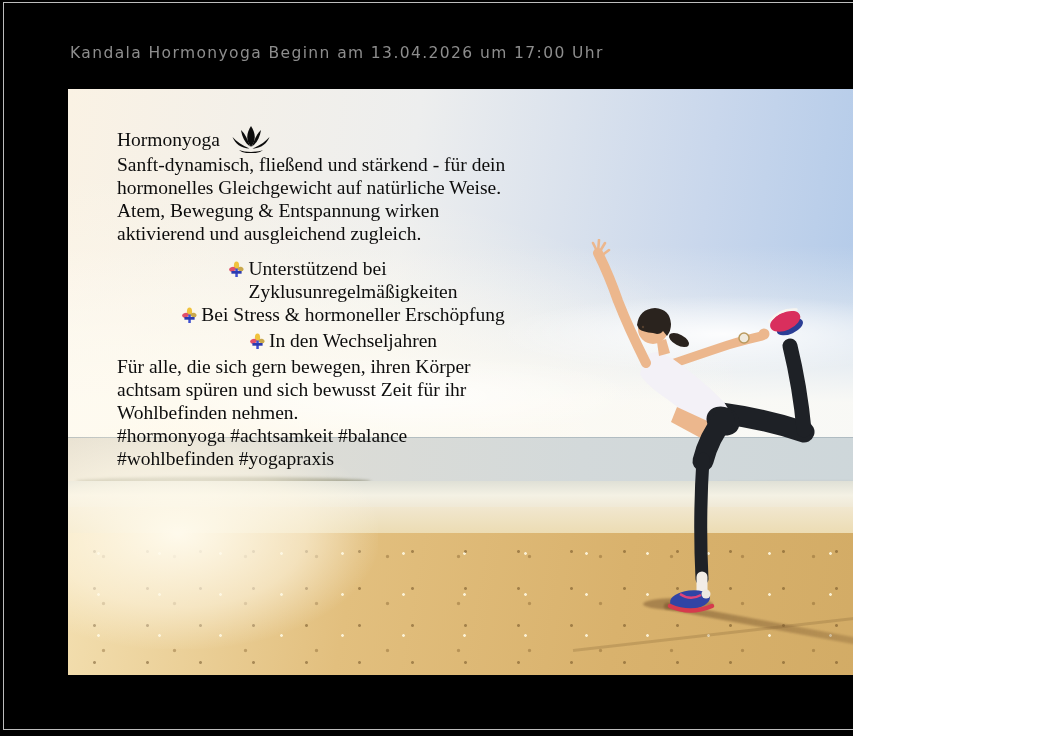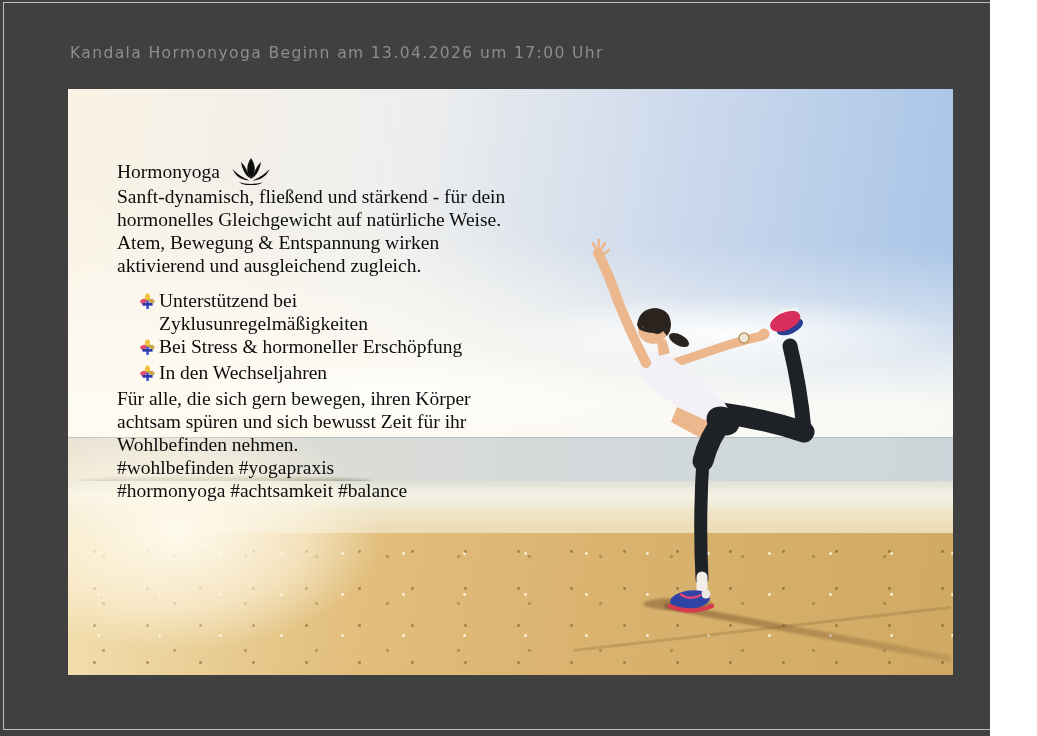--- a/index.html
+++ b/index.html
@@ -2,22 +2,22 @@
 <html lang="de"><head>
 <meta charset="utf-8">
 <title>Kandala Hormonyoga</title>
 <style>
   * { margin:0; padding:0; box-sizing:border-box; }
   html,body { background:#ffffff; }
   body { font-family:"Liberation Serif", serif; }
 
   .page {
     position:relative;
-    width:990px; height:736px;
-    background:#404040;
+    width:853px; height:736px;
+    background:#000000;
     overflow:hidden;
   }
   .border-frame {
     position:absolute; left:3px; top:2px; right:0; height:728px;
     border:1px solid #bdbdbd; border-right:none;
     pointer-events:none;
   }
   .doc-title {
     position:absolute; left:70px; top:44px;
     font-family:"DejaVu Sans", sans-serif;
@@ -89,26 +89,26 @@
     position:absolute; left:505px; top:560px; width:380px; height:3px;
     background:rgba(140,105,55,.3); transform:rotate(-6.5deg);
     transform-origin:left center; filter:blur(.5px);
   }
 
   
   .text-block {
     position:absolute; left:49px; top:36px; width:430px;
     color:#0d0d0d; font-size:19.5px; line-height:23px;
   }
-  .heading-row { display:flex; align-items:center; gap:11px; height:28px;margin-top:32px; }
+  .heading-row { display:flex; align-items:center; gap:11px; height:28px; }
   .heading { font-size:19.5px; }
   .lotus-icon svg { display:block; }
   .intro { margin-top:0; white-space:pre-line; }
   .bullet-list { list-style:none; margin-top:12px; margin-left:23px; }
-  .bullet-item { display:flex; align-items:flex-start; gap:4px; }
+  .bullet-item { display:flex; align-items:flex-start; gap:4px;justify-content:center; }
   .bullet-icon { flex:0 0 auto; margin-top:3px; }
   .bullet-text { white-space:pre-line; }
   .outro { margin-top:0; white-space:pre-line; }
   .hashtags { white-space:pre-line; }
 
   .figure-svg { position:absolute; left:505px; top:150px; }
 </style>
 </head>
 <body>
 
@@ -240,17 +240,17 @@
               <rect x="2.4" y="10" width="10.2" height="2.7" fill="#2c3bb0"></rect>
             </svg>
           </span>
           <span class="bullet-text">In den Wechseljahren</span>
         </li>
       </ul>
 
       <div class="outro">Für alle, die sich gern bewegen, ihren Körper
 achtsam spüren und sich bewusst Zeit für ihr
 Wohlbefinden nehmen.</div>
+      <div class="hashtags">#hormonyoga #achtsamkeit #balance</div>
       <div class="hashtags">#wohlbefinden #yogapraxis</div>
-      <div class="hashtags">#hormonyoga #achtsamkeit #balance</div>
     </div>
   </div>
 </div>
 
 </body></html>

